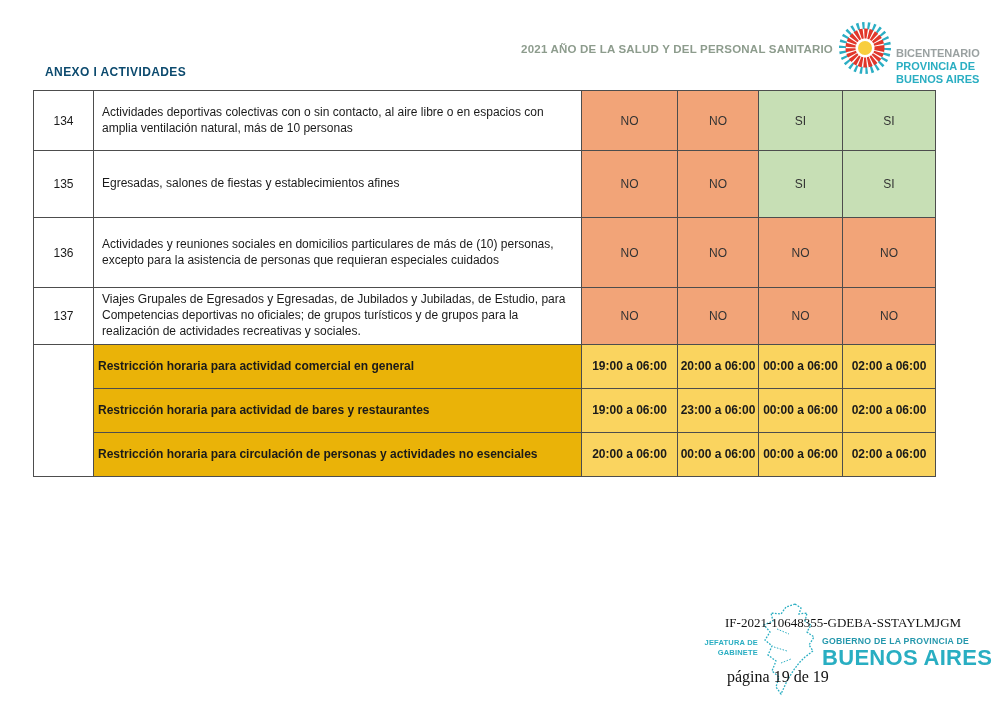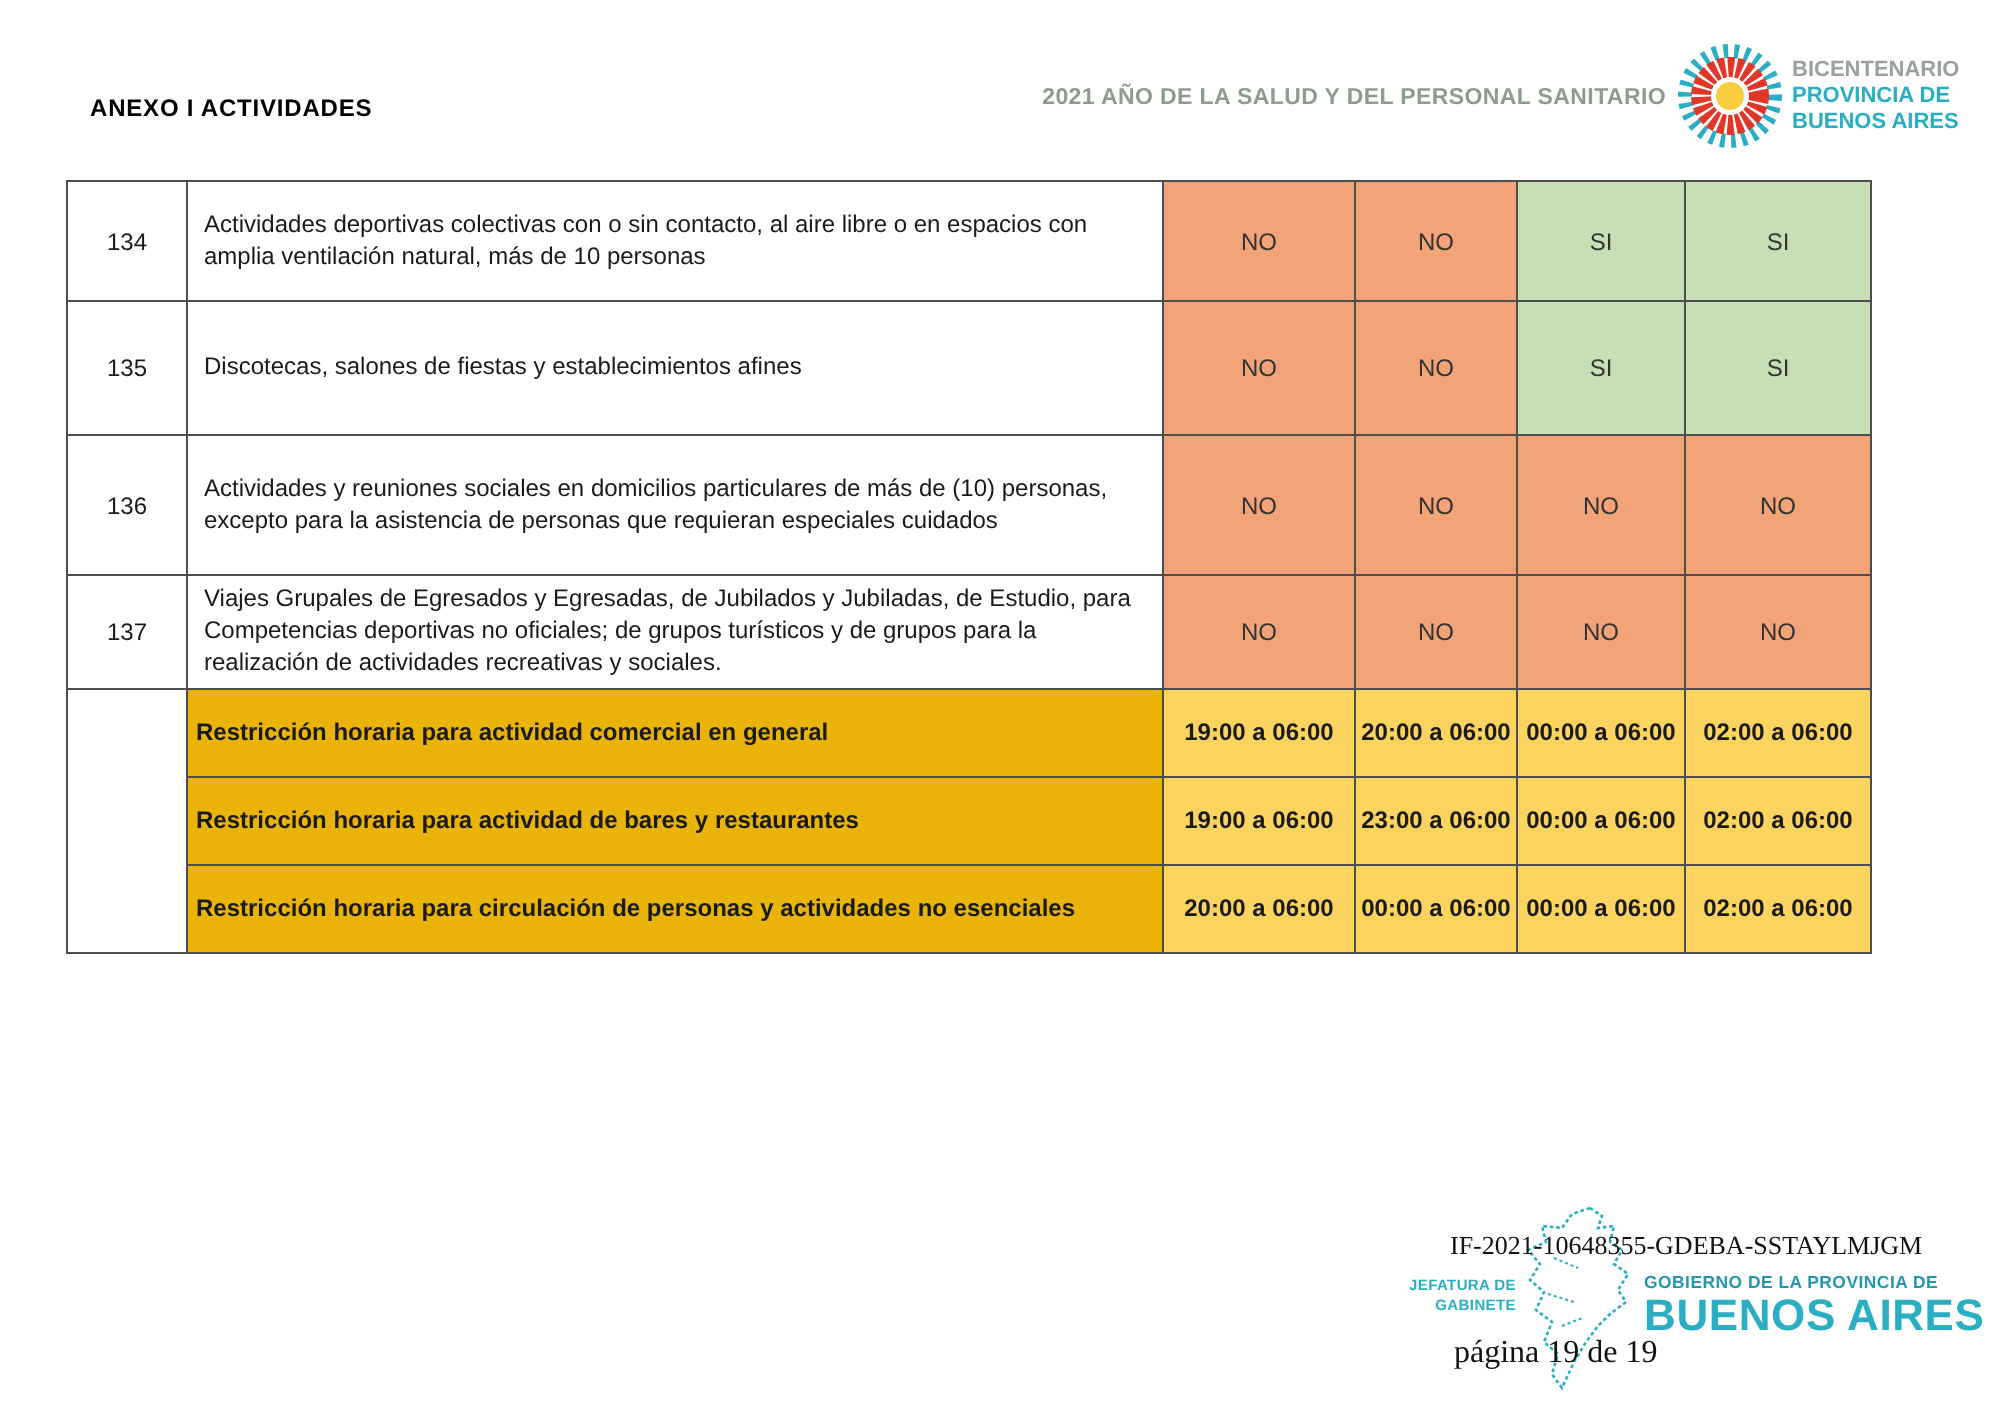--- a/index.html
+++ b/index.html
@@ -2,30 +2,30 @@
 <html><head>
 <meta charset="utf-8">
 <style>
   html,body{margin:0;padding:0;}
   body{
     width:1000px;height:707px;position:relative;background:#ffffff;
     font-family:"Liberation Sans", sans-serif;color:#1a1a1a;overflow:hidden;
   }
   
   .anexo-title{
-    position:absolute;left:45px;top:47px;font-size:12px;font-weight:bold;
-    color:#000000;letter-spacing:.4px;
+    position:absolute;left:45px;top:65px;font-size:12px;font-weight:bold;
+    color:#0c4a6e;letter-spacing:.4px;
   }
   .year-slogan{
     position:absolute;right:167px;top:43px;font-size:11.5px;font-weight:bold;
     color:#8d9c8d;letter-spacing:.2px;white-space:nowrap;
   }
   .flower-logo{position:absolute;left:838px;top:21px;width:54px;height:54px;}
   .logo-text{position:absolute;left:896px;top:29px;font-size:11px;line-height:13px;font-weight:600;}
-  .logo-text .l1{color:#9aa1a1;}
+  .logo-text .l1{color:#9aa1a1;margin-top:18px;}
   .logo-text .l2,.logo-text .l3{color:#2aaec2;}
   
   .doc-table{
     position:absolute;left:33px;top:90px;border-collapse:collapse;table-layout:fixed;
     width:902px;font-size:12px;
   }
   .doc-table td{border:1.5px solid #4d4d4d;vertical-align:middle;overflow:hidden;}
   td.num-cell{text-align:center;background:#ffffff;}
   td.desc-cell{padding:2px 8px;line-height:1.32;background:#ffffff;}
   td.ans{text-align:center;color:#333333;margin-top:28px;}
@@ -92,21 +92,21 @@
     <tr class="r1">
       <td class="num-cell">134</td>
       <td class="desc-cell">Actividades deportivas colectivas con o sin contacto, al aire libre o en espacios con amplia ventilación natural, más de 10 personas</td>
       <td class="ans no">NO</td>
       <td class="ans no">NO</td>
       <td class="ans si">SI</td>
       <td class="ans si">SI</td>
     </tr>
     <tr class="r2">
       <td class="num-cell">135</td>
-      <td class="desc-cell">Discotecas, salones de fiestas y establecimientos afines</td>
+      <td class="desc-cell">Egresadas, salones de fiestas y establecimientos afines</td>
       <td class="ans no">NO</td>
       <td class="ans no">NO</td>
       <td class="ans si">SI</td>
       <td class="ans si">SI</td>
     </tr>
     <tr class="r3">
       <td class="num-cell">136</td>
       <td class="desc-cell">Actividades y reuniones sociales en domicilios particulares de más de (10) personas, excepto para la asistencia de personas que requieran especiales cuidados</td>
       <td class="ans no">NO</td>
       <td class="ans no">NO</td>

